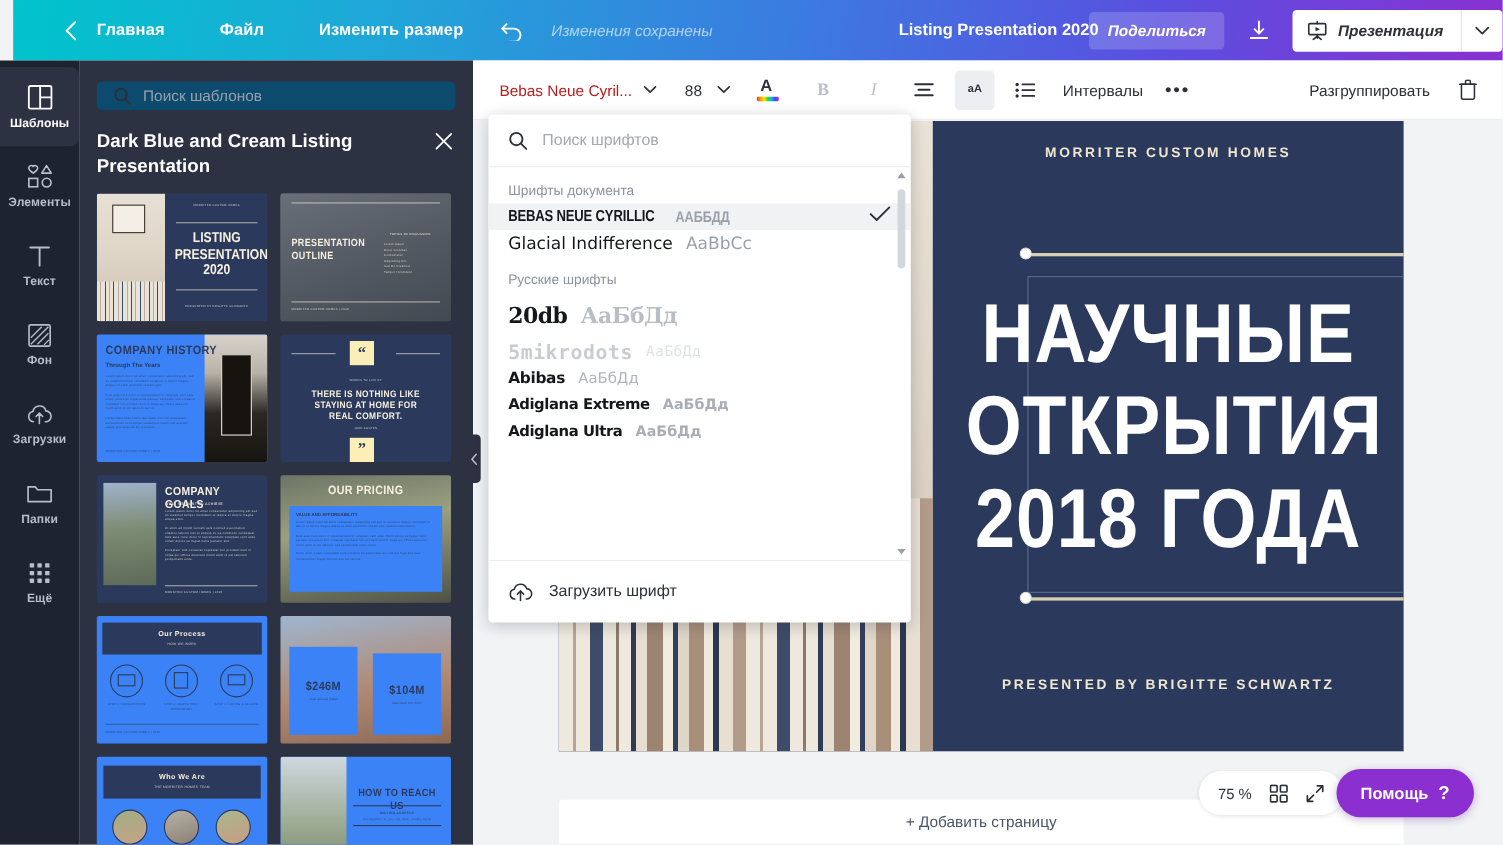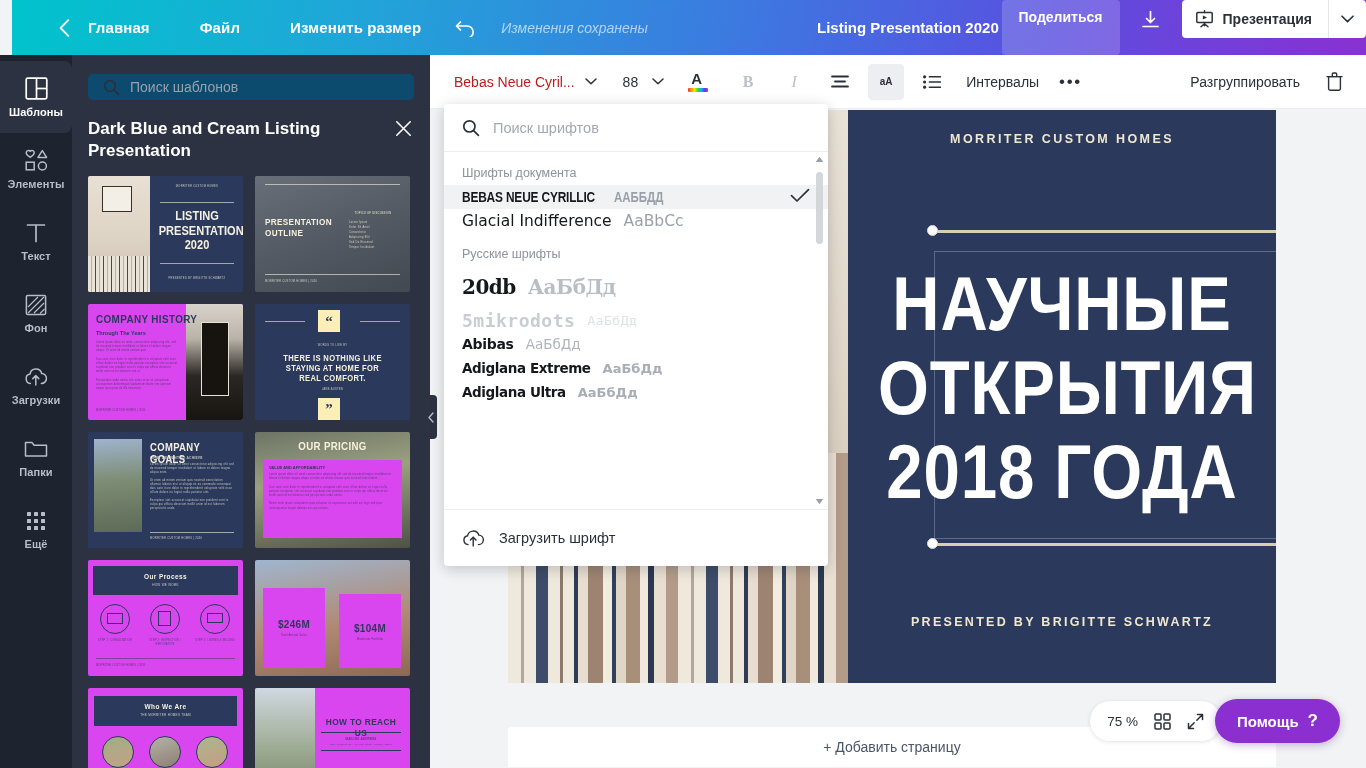--- a/index.html
+++ b/index.html
@@ -22,21 +22,21 @@
   .hdr-link { font-size: 15px; font-weight: bold; color: #fff; padding: 0 12px;
     cursor: pointer; white-space: nowrap; letter-spacing: .1px; }
   .hdr-link.home { margin-left: 2px; }
   .hdr-undo { margin-left: 18px; width: 30px; display: flex; align-items: center;
     justify-content: center; cursor: pointer; }
   .hdr-saved { margin-left: 20px; font-size: 14px; font-style: italic;
     color: rgba(255,255,255,.62); white-space: nowrap; }
   .hdr-title { position: absolute; left: 805px; top: 0; height: 55px;
     display: flex; align-items: center; font-size: 15px; font-weight: bold; color: #fff; }
   .hdr-right { position: absolute; right: 12px; top: 0; height: 55px;
-    display: flex; gap: 10px; }
+    display: flex; align-items: center; gap: 10px; font-style: italic; }
   .btn-share {
     background: rgba(255,255,255,.18); border-radius: 4px; padding: 9px 17px;
     font-size: 14px; font-weight: bold; color: #fff; cursor: pointer; white-space: nowrap;
   }
   .btn-dl { width: 42px; height: 38px; display: flex; align-items: center;
     justify-content: center; border-radius: 4px; cursor: pointer; }
   .present-group { display: flex; align-items: stretch; background: #fff; border-radius: 4px;
     overflow: hidden; height: 38px; }
   .present-main { display: flex; align-items: center; gap: 9px; padding: 0 16px 0 13px;
     color: #2d2f3a; font-size: 14px; font-weight: bold; cursor: pointer; white-space: nowrap; }
@@ -70,21 +70,21 @@
   .panel-title { font-size: 17px; line-height: 22px; font-weight: bold; color: #fff;
     max-width: 270px; }
   .panel-close { cursor: pointer; padding: 2px 2px 0 0; }
   .grid { margin-top: 14px; display: grid; grid-template-columns: 155px 155px;
     gap: 12px 12px; }
   .thumb { width: 155px; height: 116px; border-radius: 2px; overflow: hidden;
     position: relative; cursor: pointer; background: #23314d; }
 
   
   .t-navy { background: #2b3a5c; }
-  .t-cream { background: #d946ef; }
+  .t-cream { background: #3b82f6; }
   .t-abs { position: absolute; }
   .t-txt { color: #f6f1df; font-family: "Liberation Sans", sans-serif;
     font-weight: bold; letter-spacing: .4px; }
   .t-line { background: rgba(246,241,223,.6); height: 1px; }
   .tiny { font-size: 2.6px; color: rgba(246,241,223,.75); letter-spacing: .3px; line-height: 4px; }
   .tiny-d { font-size: 2.6px; color: rgba(40,50,75,.7); letter-spacing: .2px; line-height: 4.2px; }
   .photo-bed { background: linear-gradient(180deg,#e8e0d4 0%,#ded4c6 52%,#cbbfb0 100%); }
   .photo-street { background: linear-gradient(160deg,#8d949c 0%,#6f757d 45%,#51565d 100%); }
   .photo-door { background: linear-gradient(180deg,#d8d3cb 0%,#b9b2a8 30%,#2a2724 62%,#17150f 100%); }
   .photo-house { background: linear-gradient(175deg,#9fb3cc 0%,#7d8c74 45%,#5d6a57 100%); }

